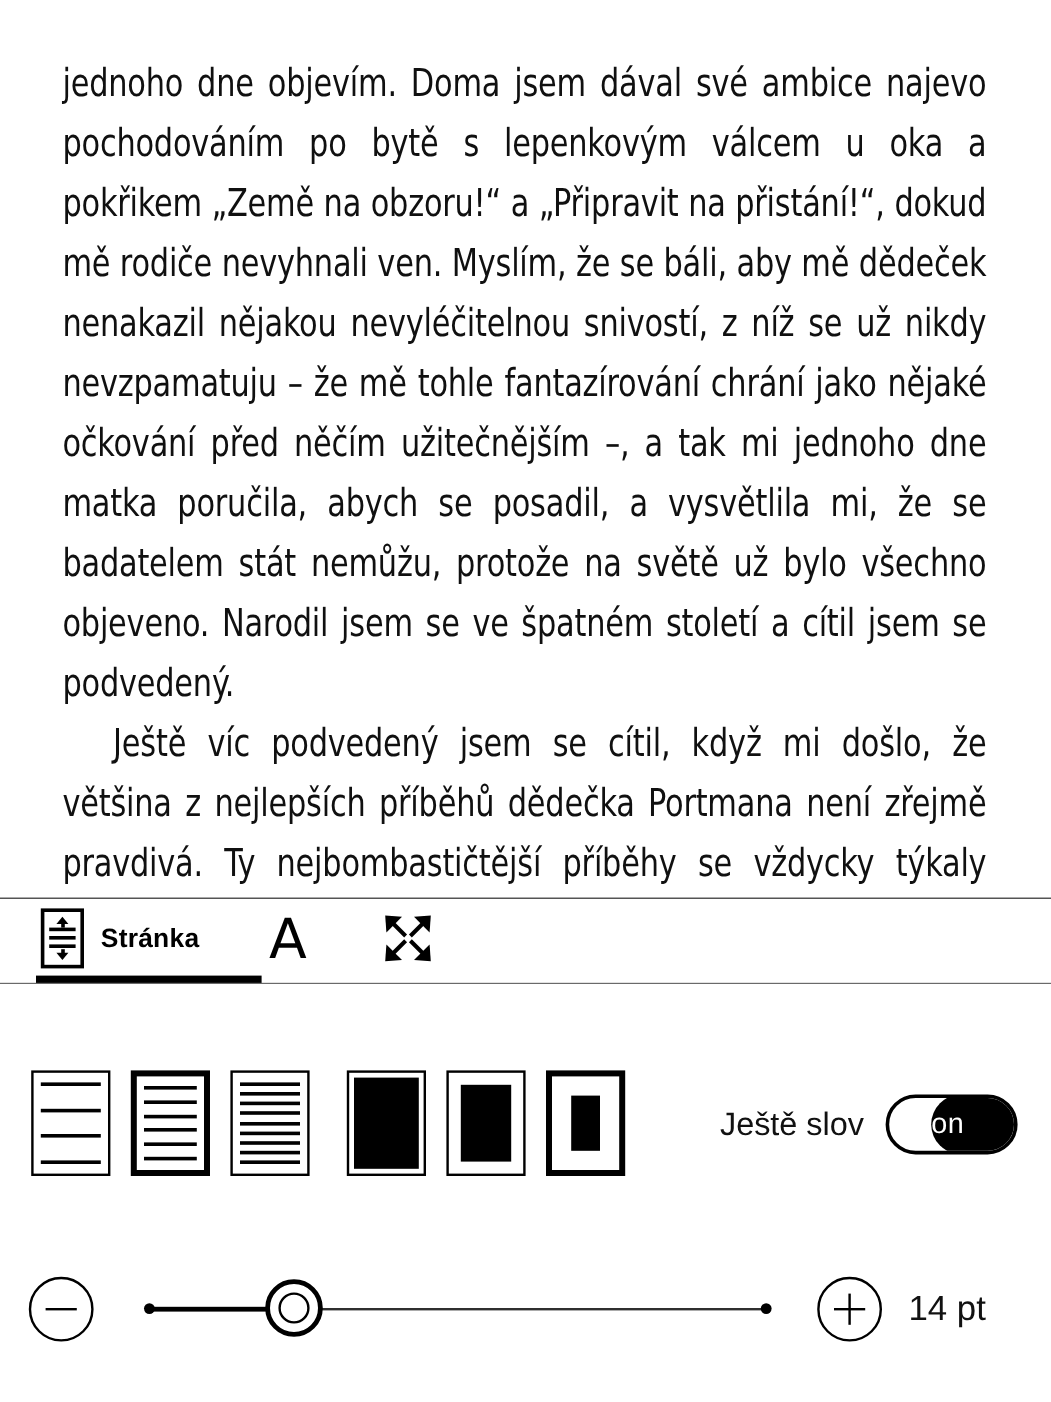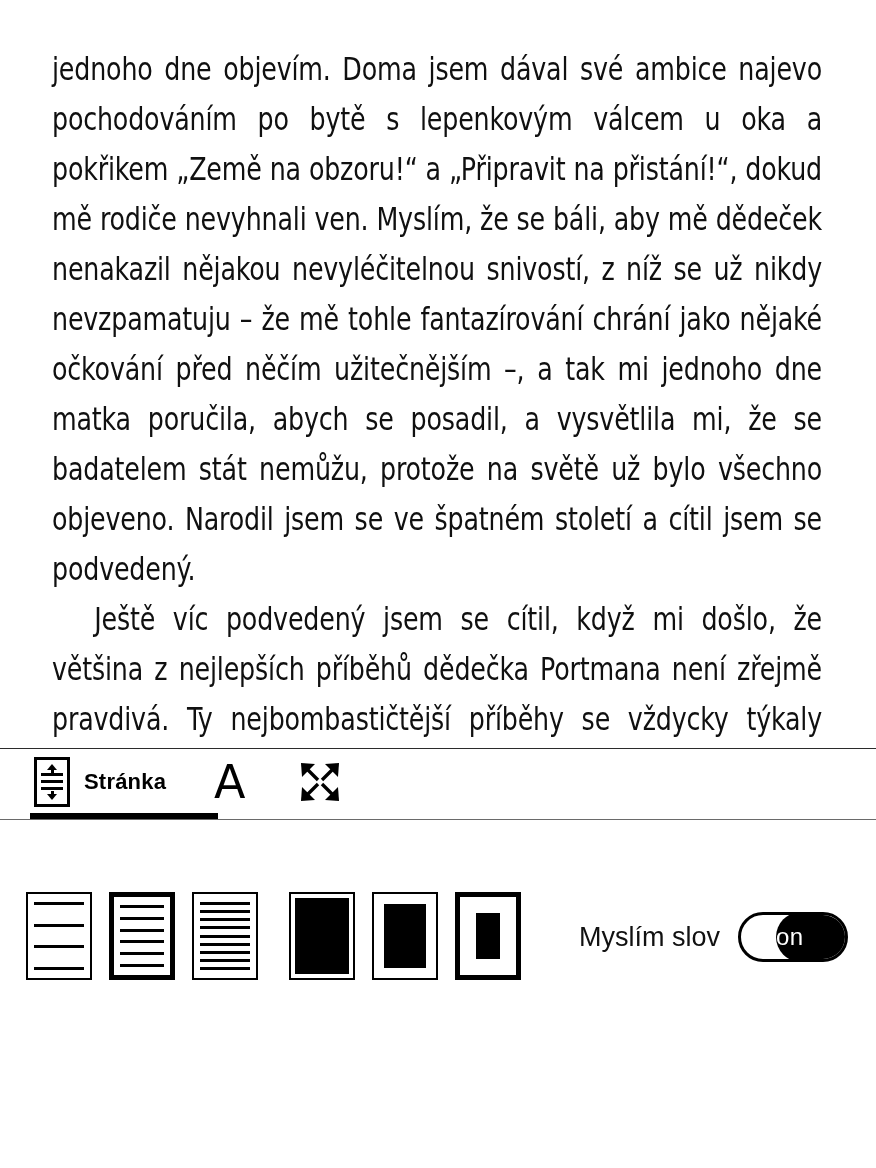--- a/index.html
+++ b/index.html
@@ -64,20 +64,21 @@
     top: 749px;
     width: 876px;
     height: 73px;
   }
   .tab-group {
     position: absolute;
     left: 0; top: 0;
     height: 66px;
     display: flex;
     align-items: center;
+    gap: 10px;
   }
   .tab {
     display: flex;
     align-items: center;
     height: 66px;
     padding: 0 14px;
   }
   #tab-page { padding-left: 34px; }
   .tab-label {
     font-size: 22px;
@@ -460,24 +461,47 @@
       </div>
       <div class="choice margin-md">
         <span class="swatch"></span>
       </div>
       <div class="choice margin-lg selected">
         <span class="swatch"></span>
       </div>
     </div>
 
     <div id="hyphenation">
-      <span class="hy-label">Myslím slov</span>
+      <span class="hy-label">Ještě slov</span>
       <span class="toggle">
         <span class="knob">
           <span>on</span>
         </span>
       </span>
     </div>
 
   </div>
 
+  <div id="fontsize-row">
+
+    <div class="round-btn" id="btn-decrease">
+      <span class="bar-h"></span>
+    </div>
+
+    <div id="slider">
+      <span class="track-filled"></span>
+      <span class="track-rest"></span>
+      <span class="end-dot left"></span>
+      <span class="end-dot right"></span>
+      <span class="knob-outer">
+        <span class="knob-inner"></span>
+      </span>
+    </div>
+
+    <div class="round-btn" id="btn-increase">
+      <span class="bar-h"></span>
+      <span class="bar-v"></span>
+    </div>
+
+    <div id="fontsize-value">14 pt</div>
+  </div>
 
 </div>
 
 </body></html>

